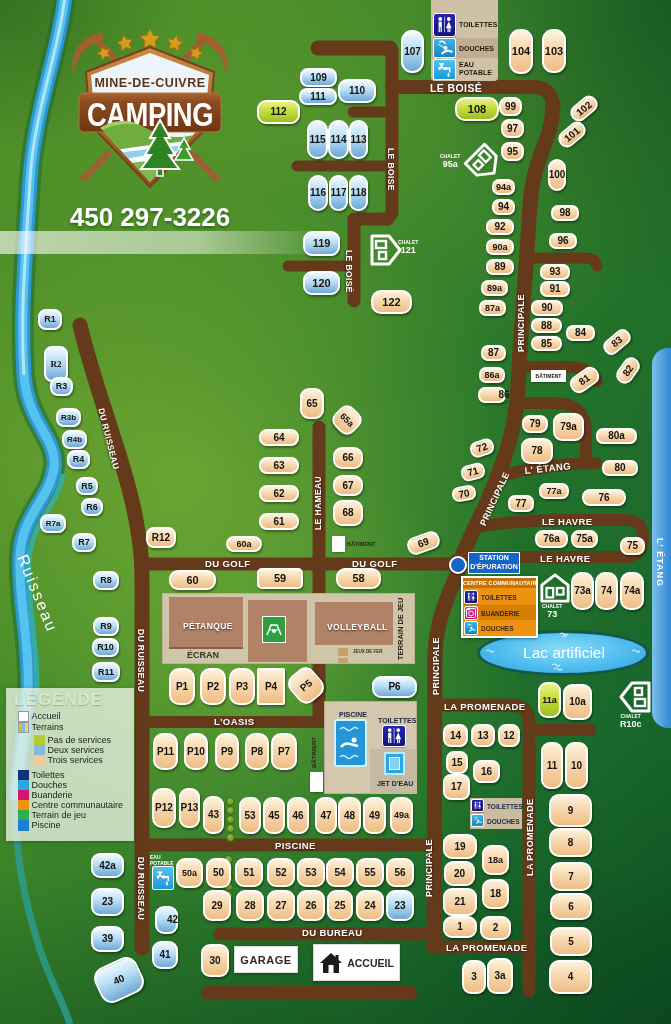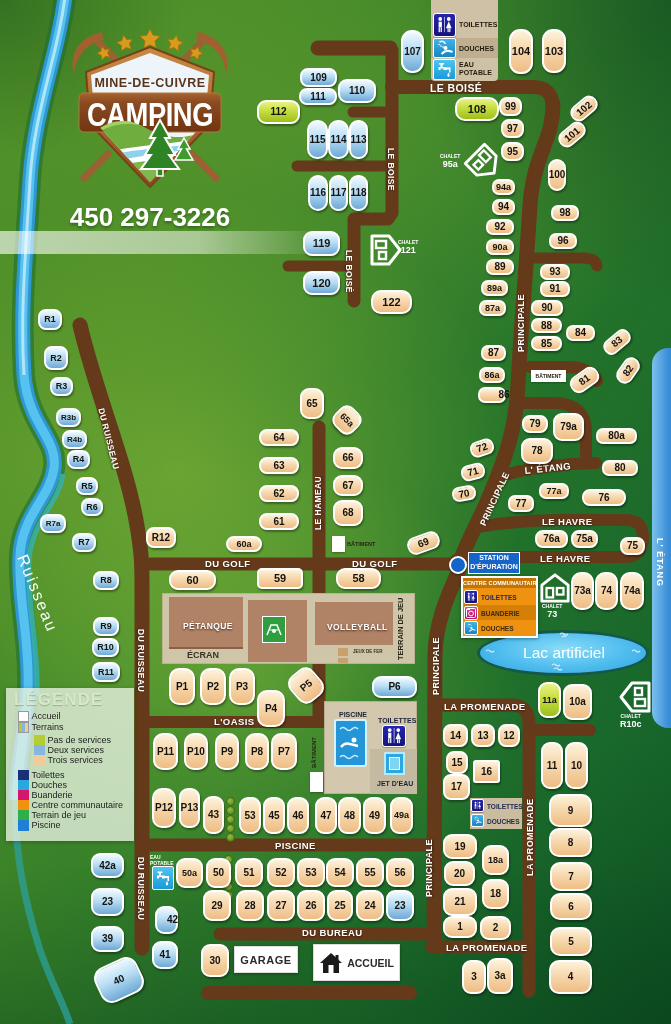--- a/index.html
+++ b/index.html
@@ -381,21 +381,21 @@
 <div class="s tan" style="left:333px;top:475px;width:30px;height:21px;font-size:10px;border-radius:9px;">67</div>
 
 <div class="s tan" style="left:333px;top:500px;width:30px;height:26px;font-size:10px;border-radius:9px;">68</div>
 
 <div class="s tan" style="left:407px;top:534px;width:33px;height:18px;font-size:10px;border-radius:8px;transform:rotate(-20deg);">69</div>
 
 <div class="s tan" style="left:146px;top:527px;width:30px;height:21px;font-size:10px;border-radius:8px;">R12</div>
 
 <div class="s blu" style="left:38px;top:309px;width:24px;height:21px;font-size:9px;border-radius:8px;">R1</div>
 
-<div class="s blu" style="left:44px;top:346px;width:24px;height:24px;font-size:9px;border-radius:8px;">R2</div>
+<div class="s blu" style="left:44px;top:346px;width:24px;height:36px;font-size:9px;border-radius:8px;font-family:Liberation Serif, serif;">R2</div>
 
 <div class="s blu" style="left:50px;top:377px;width:23px;height:19px;font-size:9px;border-radius:8px;">R3</div>
 
 <div class="s blu" style="left:56px;top:408px;width:25px;height:19px;font-size:8px;border-radius:8px;">R3b</div>
 
 <div class="s blu" style="left:62px;top:430px;width:25px;height:19px;font-size:8px;border-radius:8px;">R4b</div>
 
 <div class="s blu" style="left:67px;top:450px;width:23px;height:19px;font-size:9px;border-radius:8px;">R4</div>
 
 <div class="s blu" style="left:76px;top:477px;width:22px;height:18px;font-size:9px;border-radius:8px;">R5</div>
@@ -419,21 +419,21 @@
 <div class="s tan" style="left:257px;top:568px;width:46px;height:21px;font-size:11px;border-radius:5px;">59</div>
 
 <div class="s tan" style="left:336px;top:568px;width:45px;height:21px;font-size:11px;border-radius:9px;">58</div>
 
 <div class="s tan" style="left:169px;top:668px;width:26px;height:37px;font-size:10px;border-radius:10px;">P1</div>
 
 <div class="s tan" style="left:200px;top:668px;width:26px;height:37px;font-size:10px;border-radius:10px;">P2</div>
 
 <div class="s tan" style="left:229px;top:668px;width:26px;height:37px;font-size:10px;border-radius:10px;">P3</div>
 
-<div class="s tan" style="left:257px;top:668px;width:28px;height:37px;font-size:10px;border-radius:10px;margin-top:22px;">P4</div>
+<div class="s tan" style="left:257px;top:668px;width:28px;height:37px;font-size:10px;border-radius:2px;">P4</div>
 
 <div class="s tan" style="left:291px;top:669px;width:30px;height:33px;font-size:10px;border-radius:10px;transform:rotate(-40deg);">P5</div>
 
 <div class="s blu" style="left:372px;top:676px;width:45px;height:22px;font-size:10px;border-radius:9px;">P6</div>
 
 <div class="s tan" style="left:153px;top:733px;width:25px;height:37px;font-size:10px;border-radius:10px;">P11</div>
 
 <div class="s tan" style="left:184px;top:733px;width:24px;height:37px;font-size:10px;border-radius:10px;">P10</div>
 
 <div class="s tan" style="left:215px;top:733px;width:24px;height:37px;font-size:10px;border-radius:10px;">P9</div>
@@ -507,21 +507,21 @@
 <div class="s blu" style="left:152px;top:941px;width:26px;height:28px;font-size:10px;border-radius:9px;">41</div>
 
 <div class="s tan" style="left:443px;top:724px;width:25px;height:23px;font-size:10px;border-radius:8px;">14</div>
 
 <div class="s tan" style="left:471px;top:724px;width:24px;height:23px;font-size:10px;border-radius:8px;">13</div>
 
 <div class="s tan" style="left:498px;top:724px;width:22px;height:23px;font-size:10px;border-radius:8px;">12</div>
 
 <div class="s tan" style="left:446px;top:751px;width:22px;height:23px;font-size:10px;border-radius:8px;">15</div>
 
-<div class="s tan" style="left:473px;top:760px;width:27px;height:23px;font-size:10px;border-radius:3px;">16</div>
+<div class="s tan" style="left:473px;top:760px;width:27px;height:23px;font-size:10px;border-radius:8px;">16</div>
 
 <div class="s tan" style="left:443px;top:774px;width:27px;height:26px;font-size:10px;border-radius:8px;">17</div>
 
 <div class="s tan" style="left:443px;top:834px;width:34px;height:25px;font-size:10px;border-radius:9px;">19</div>
 
 <div class="s tan" style="left:482px;top:845px;width:27px;height:30px;font-size:9px;border-radius:9px;">18a</div>
 
 <div class="s tan" style="left:444px;top:861px;width:31px;height:25px;font-size:10px;border-radius:9px;">20</div>
 
 <div class="s tan" style="left:482px;top:879px;width:27px;height:30px;font-size:10px;border-radius:9px;">18</div>

